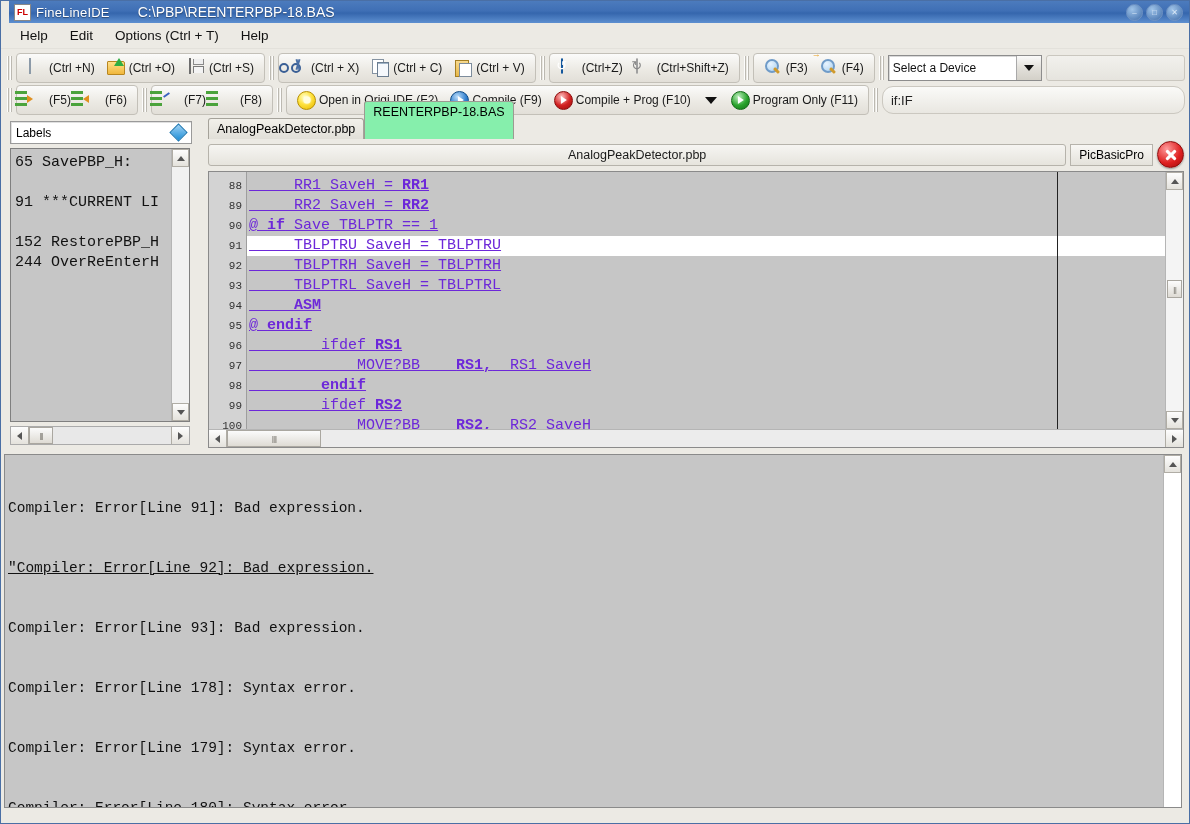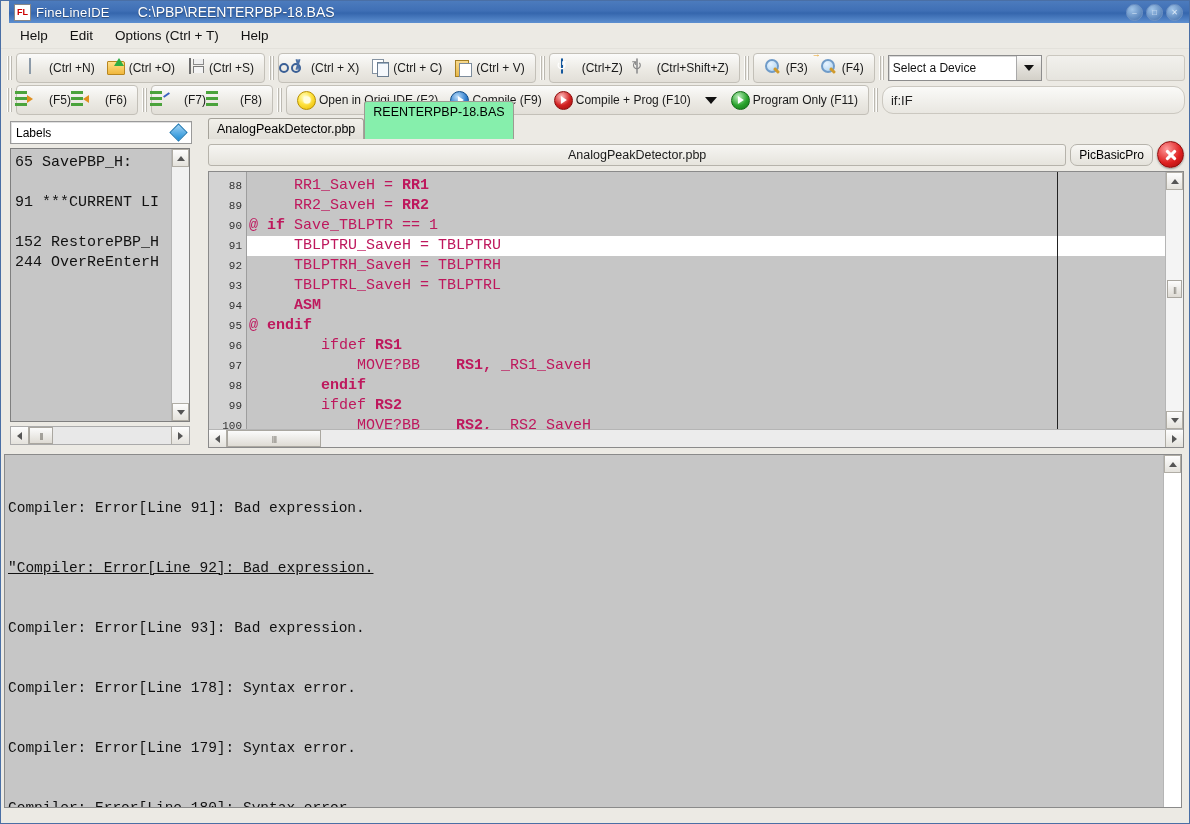--- a/index.html
+++ b/index.html
@@ -153,39 +153,39 @@
   .rightpane{flex:1;display:flex;flex-direction:column;min-width:0;}
   .tabstrip{display:flex;align-items:flex-end;height:21px;padding-left:4px;gap:0;}
   .tab{padding:3px 8px 3px 8px;font-size:12.5px;border:1px solid #a5a29a;border-bottom:none;
     border-radius:3px 3px 0 0;background:linear-gradient(to bottom,#f2f0ea,#e1dfd8);cursor:default;}
   .tab.active{background:#86efac;border-color:#9d9a92;position:relative;z-index:2;padding-bottom:20px;}
   .pathbar{display:flex;align-items:center;gap:4px;padding:2px 2px 3px 4px;}
   .pathbox{flex:1;height:20px;display:flex;align-items:center;justify-content:center;
     background:linear-gradient(to bottom,#f6f5f2,#e6e4dd);border:1px solid #b6b3ab;border-radius:3px;
     font-size:12.5px;color:#1a1a1a;}
   .pbp-btn{height:20px;display:flex;align-items:center;padding:0 8px;font-size:12px;
-    background:linear-gradient(to bottom,#f8f7f4,#e4e2db);border:1px solid #b6b3ab;border-radius:7px;}
+    background:linear-gradient(to bottom,#f8f7f4,#e4e2db);border:1px solid #b6b3ab;border-radius:0;}
   .closebtn{width:25px;height:25px;border-radius:50%;flex:none;
     background:radial-gradient(circle at 35% 28%,#ff9b9b,#de2020 58%,#9d0c0c);
     border:1px solid #8d0b0b;position:relative;box-shadow:0 1px 2px rgba(0,0,0,.35);}
   .closebtn:before,.closebtn:after{content:"";position:absolute;left:50%;top:50%;width:13px;height:3px;
     background:#fff;border-radius:1px;}
   .closebtn:before{transform:translate(-50%,-50%) rotate(45deg);}
   .closebtn:after{transform:translate(-50%,-50%) rotate(-45deg);}
 
   .editorwrap{flex:1;margin:0 2px 0 4px;border:1px solid #8a8a8a;background:#c6c6c6;
     display:flex;flex-direction:column;min-height:0;}
   .editorrow{flex:1;display:flex;min-height:0;position:relative;overflow:hidden;}
   .gutter{width:38px;background:#d3d3d3;border-right:1px solid #9e9e9e;
     font-family:"Liberation Mono",monospace;font-size:11px;color:#333;text-align:right;
     padding:4px 4px 0 0;box-sizing:border-box;}
   .gutter div{height:20px;line-height:20px;}
   .codearea{flex:1;position:relative;background:#c6c6c6;overflow:hidden;
     font-family:"Liberation Mono",monospace;font-size:15px;line-height:20px;padding-top:4px;}
-  .cline{height:20px;white-space:pre;color:#be185d;padding-left:2px;}
+  .cline{height:20px;white-space:pre;color:#6d28d9;padding-left:2px;text-decoration:underline;}
   .cline.cur{background:#fff;}
   .cline .b{font-weight:bold;}
   .marginline{position:absolute;top:0;bottom:0;left:810px;width:1px;background:#222;}
   .ed-vscroll{width:17px;background:#f4f4f4;border-left:1px solid #b5b5b5;
     display:flex;flex-direction:column;justify-content:space-between;position:relative;}
   .ed-thumb{position:absolute;left:1px;right:1px;top:108px;height:16px;
     background:linear-gradient(to bottom,#fcfcfc,#dedbd4);border:1px solid #a9a69f;
     display:flex;align-items:center;justify-content:center;font-size:7px;color:#7a776f;letter-spacing:-1px;}
   .ed-hscroll{height:17px;background:#ececec;border-top:1px solid #b5b5b5;display:flex;align-items:stretch;}
   .ed-hthumb{width:92px;background:linear-gradient(to bottom,#fbfbfb,#dedbd4);border:1px solid #aaa7a0;

